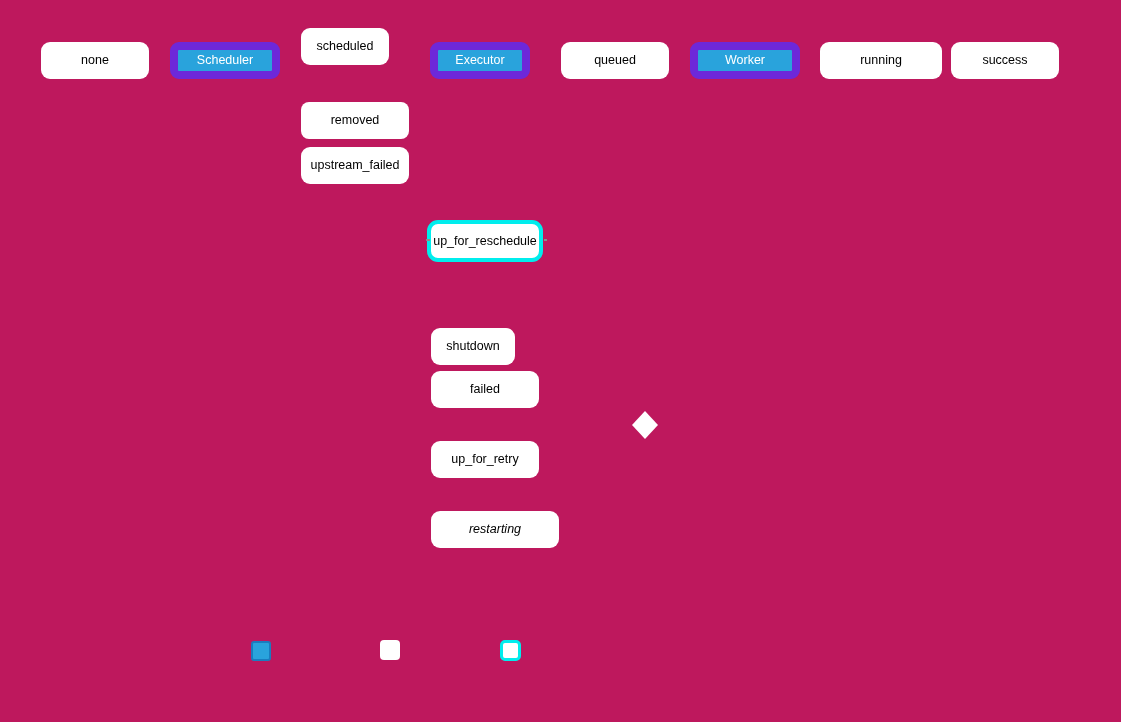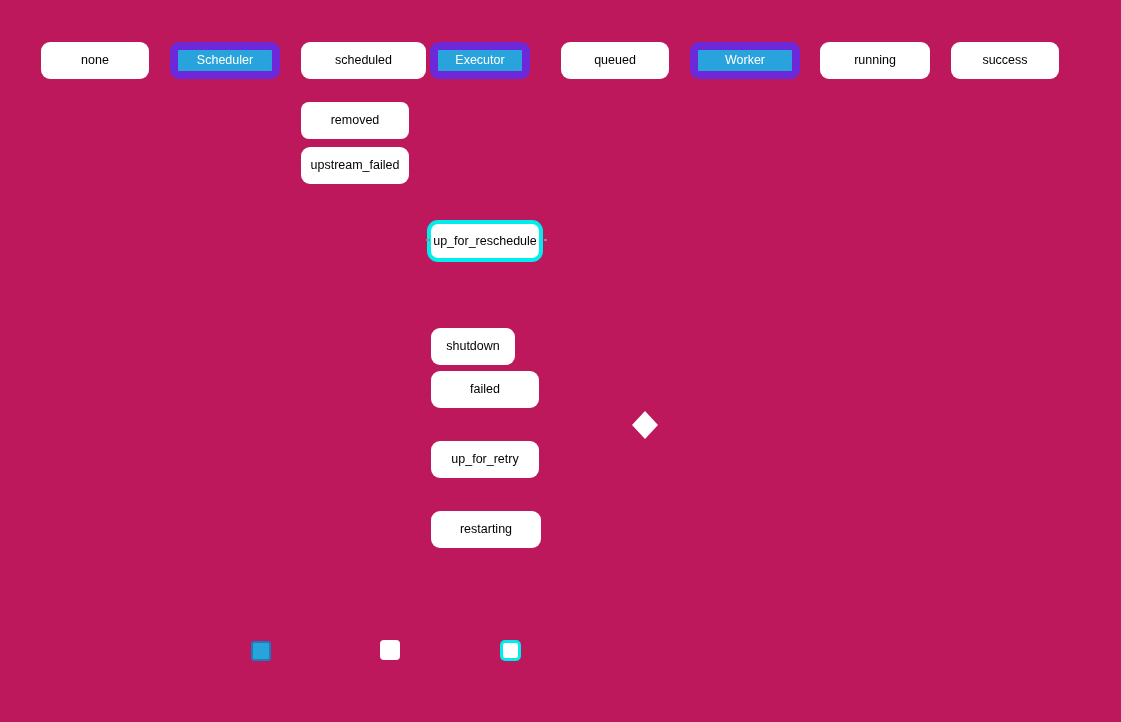--- a/index.html
+++ b/index.html
@@ -69,33 +69,33 @@
     background: #8C8C8C;
   }
 </style>
 </head>
 <body>
 
 <div id="canvas">
   <div id="nodes-layer">
       <div class="node state" style="left: 41px; top: 42px; width: 108px; height: 37px;">none</div>
       <div class="node process" style="left: 170px; top: 42px; width: 110px; height: 37px;">Scheduler</div>
-      <div class="node state" style="left: 301px; top: 42px; width: 125px; height: 37px;">scheduled</div>
+      <div class="node state" style="left: 301px; top: 28px; width: 88px; height: 37px;">scheduled</div>
       <div class="node process" style="left: 430px; top: 42px; width: 100px; height: 37px;">Executor</div>
       <div class="node state" style="left: 561px; top: 42px; width: 108px; height: 37px;">queued</div>
       <div class="node process" style="left: 690px; top: 42px; width: 110px; height: 37px;">Worker</div>
-      <div class="node state" style="left: 820px; top: 42px; width: 110px; height: 37px;">running</div>
+      <div class="node state" style="left: 820px; top: 42px; width: 122px; height: 37px;">running</div>
       <div class="node state" style="left: 951px; top: 42px; width: 108px; height: 37px;">success</div>
       <div class="node state" style="left: 301px; top: 102px; width: 108px; height: 37px; border-radius: 8px;">removed</div>
       <div class="node state" style="left: 301px; top: 147px; width: 108px; height: 37px;">upstream_failed</div>
       <div class="node state_highlight" style="left: 427px; top: 220px; width: 116px; height: 42px;">up_for_reschedule</div>
       <div class="node state" style="left: 431px; top: 292px; width: 84px; height: 37px; margin-top: 36px;">shutdown</div>
       <div class="node state" style="left: 431px; top: 371px; width: 108px; height: 37px;">failed</div>
       <div class="node state" style="left: 431px; top: 441px; width: 108px; height: 37px;">up_for_retry</div>
-      <div class="node state" style="left: 431px; top: 511px; width: 110px; height: 37px;">restarting</div>
+      <div class="node state" style="left: 431px; top: 511px; width: 128px; height: 37px; font-style: italic;">restarting</div>
     </div>
   <div id="diamond" class="diamond" style="left: 632px; top: 411px; width: 26px; height: 28px; background: rgb(255, 255, 255);"></div>
   <div id="legend-layer">
       <div class="swatch process" style="left: 251px; top: 641px; width: 20px; height: 20px;"></div>
       <div class="swatch state" style="left: 380px; top: 640px; width: 20px; height: 20px;"></div>
       <div class="swatch state_highlight" style="left: 500px; top: 640px; width: 21px; height: 21px;"></div>
     </div>
   <div id="ticks-layer">
       <div class="tick" style="left: 426px; top: 239px; width: 4px; height: 2px;"></div>
       <div class="tick" style="left: 544px; top: 239px; width: 3px; height: 2px;"></div>

